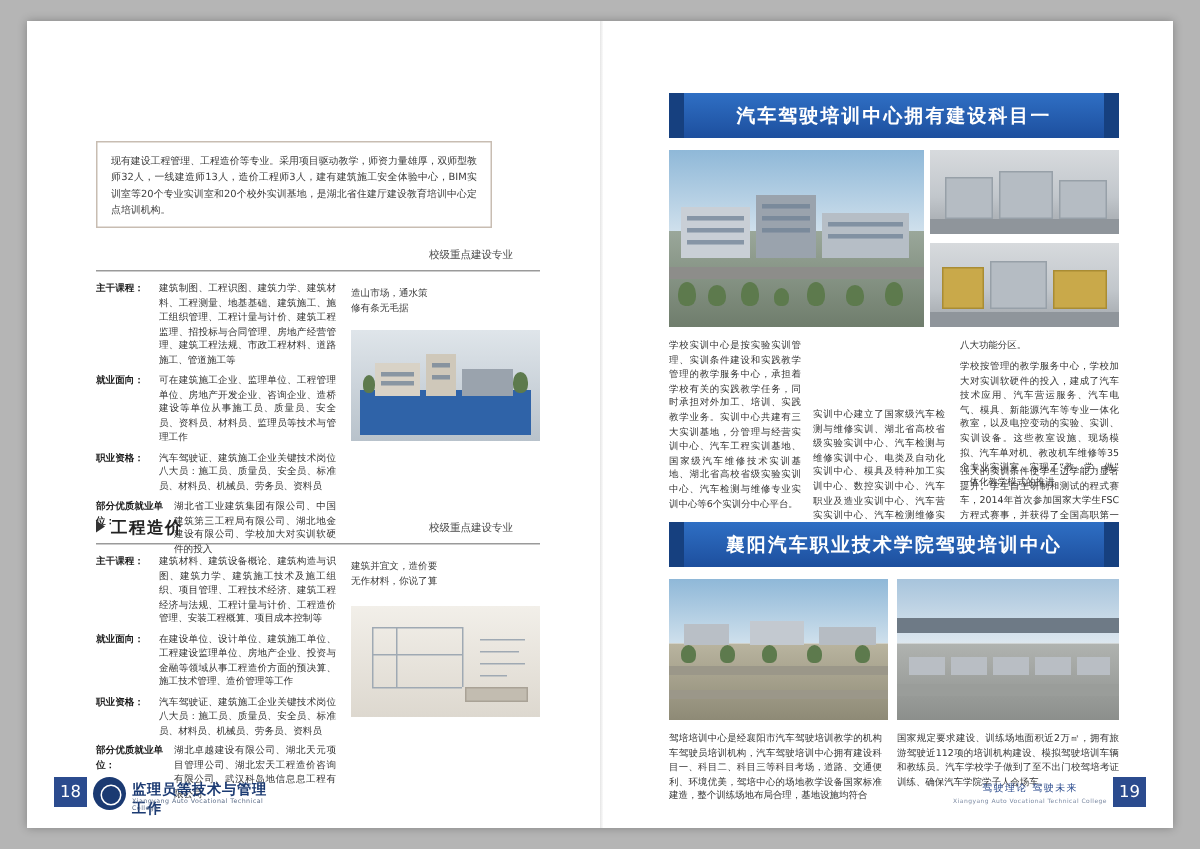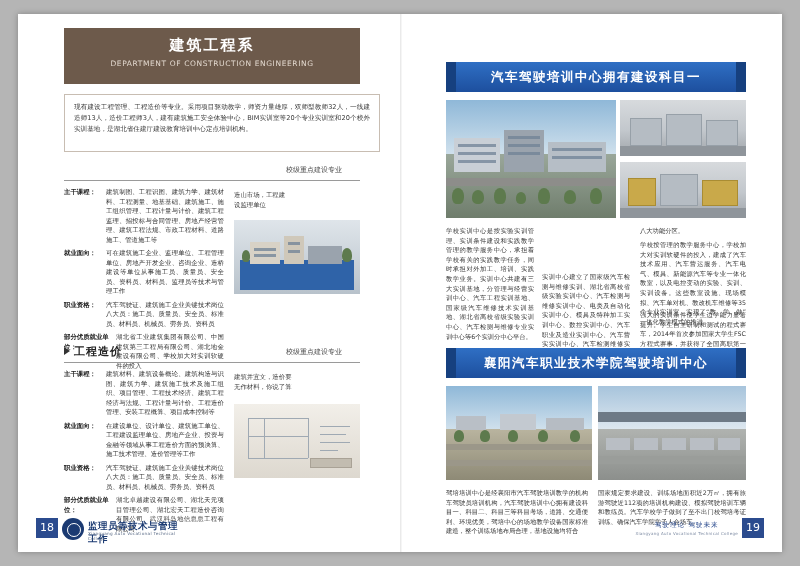--- a/index.html
+++ b/index.html
@@ -7,21 +7,21 @@
   .page{position:relative;width:800px;height:566px;background:#b5b5b5;}
   .sheet{position:absolute;left:18px;top:14px;width:764px;height:538px;background:#ffffff;box-shadow:0 0 6px rgba(0,0,0,.28);}
   .spine{position:absolute;left:400px;top:14px;width:2px;height:538px;background:linear-gradient(to right,rgba(0,0,0,.10),rgba(0,0,0,.02));}
 
   
   .left{position:absolute;left:18px;top:14px;width:382px;height:538px;}
   .dept-head{position:absolute;left:46px;top:14px;width:296px;height:56px;background:#6d5a4b;}
   .dept-head .cn{position:absolute;left:0;top:8px;width:296px;text-align:center;color:#fff;font-size:15px;font-weight:bold;letter-spacing:2px;}
   .dept-head .en{position:absolute;left:0;top:31px;width:296px;text-align:center;color:#e3d9cf;font-size:7.5px;letter-spacing:.6px;}
 
-  .intro{position:absolute;left:46px;top:80px;width:316px;height:58px;border:1px solid #c8bdb2;box-sizing:border-box;padding:7px 9px;}
+  .intro{position:absolute;left:46px;top:80px;width:264px;height:58px;border:1px solid #c8bdb2;box-sizing:border-box;padding:7px 9px;}
   .intro p{margin:0;font-size:6.6px;line-height:11px;color:#3a3a3a;text-align:justify;}
 
   .sec-title{position:absolute;height:16px;}
   .sec-title .tri{position:absolute;left:0;top:3px;width:0;height:0;border-left:6px solid #333;border-top:4px solid transparent;border-bottom:4px solid transparent;}
   .sec-title .txt{position:absolute;left:10px;top:0;font-size:11px;font-weight:bold;color:#222;letter-spacing:1px;}
   .sec-rule{position:absolute;height:1px;background:#9a9a9a;}
   .sec-tag{position:absolute;font-size:7px;color:#4a4a4a;}
 
   .blk{position:absolute;}
   .row{display:flex;margin-bottom:4px;}
@@ -70,24 +70,20 @@
 </style>
 </head>
 <body>
 
 <div class="page">
   <div class="sheet"></div>
   <div class="spine"></div>
 
   <div class="left">
 
-    <div class="dept-head">
-      <div class="cn">建筑工程系</div>
-      <div class="en">DEPARTMENT OF CONSTRUCTION ENGINEERING</div>
-    </div>
 
     <div class="intro">
       <p>现有建设工程管理、工程造价等专业。采用项目驱动教学，师资力量雄厚，双师型教师32人，一线建造师13人，造价工程师3人，建有建筑施工安全体验中心，BIM实训室等20个专业实训室和20个校外实训基地，是湖北省住建厅建设教育培训中心定点培训机构。</p>
     </div>
 
     <div class="sec-tag" style="left:268px;top:151px;">校级重点建设专业</div>
     <div class="sec-rule" style="left:46px;top:166px;width:296px;"></div>
 
     <div class="blk" style="left:46px;top:174px;width:160px;">
       <div class="row">
@@ -101,21 +97,21 @@
       <div class="row">
         <div class="k">职业资格：</div>
         <div class="v">汽车驾驶证、建筑施工企业关键技术岗位八大员：施工员、质量员、安全员、标准员、材料员、机械员、劳务员、资料员</div>
       </div>
       <div class="row">
         <div class="k" style="width:52px;flex:0 0 52px;">部分优质就业单位：</div>
         <div class="v">湖北省工业建筑集团有限公司、中国建筑第三工程局有限公司、湖北地金建设有限公司、学校加大对实训软硬件的投入</div>
       </div>
     </div>
 
-    <div class="cap" style="left:216px;top:176px;width:56px;">造山市场，工程建设监理单位</div>
+    <div class="cap" style="left:216px;top:176px;width:56px;">造山市场，通水策修有条无毛据</div>
 
     <div class="photo" style="left:216px;top:206px;width:126px;height:74px;">
       <div class="model-bg"></div>
       <div class="blue-table" style="left:6px;top:40px;width:114px;height:30px;"></div>
       <div class="bldg" style="left:16px;top:22px;width:30px;height:22px;background:#d8d2c6;"></div>
       <div class="bldg" style="left:50px;top:16px;width:20px;height:28px;background:#cfc8ba;"></div>
       <div class="bldg dark" style="left:74px;top:26px;width:34px;height:18px;"></div>
       <div class="win" style="left:20px;top:28px;width:22px;height:3px;"></div>
       <div class="win" style="left:20px;top:34px;width:22px;height:3px;"></div>
       <div class="win" style="left:54px;top:22px;width:12px;height:3px;"></div>

